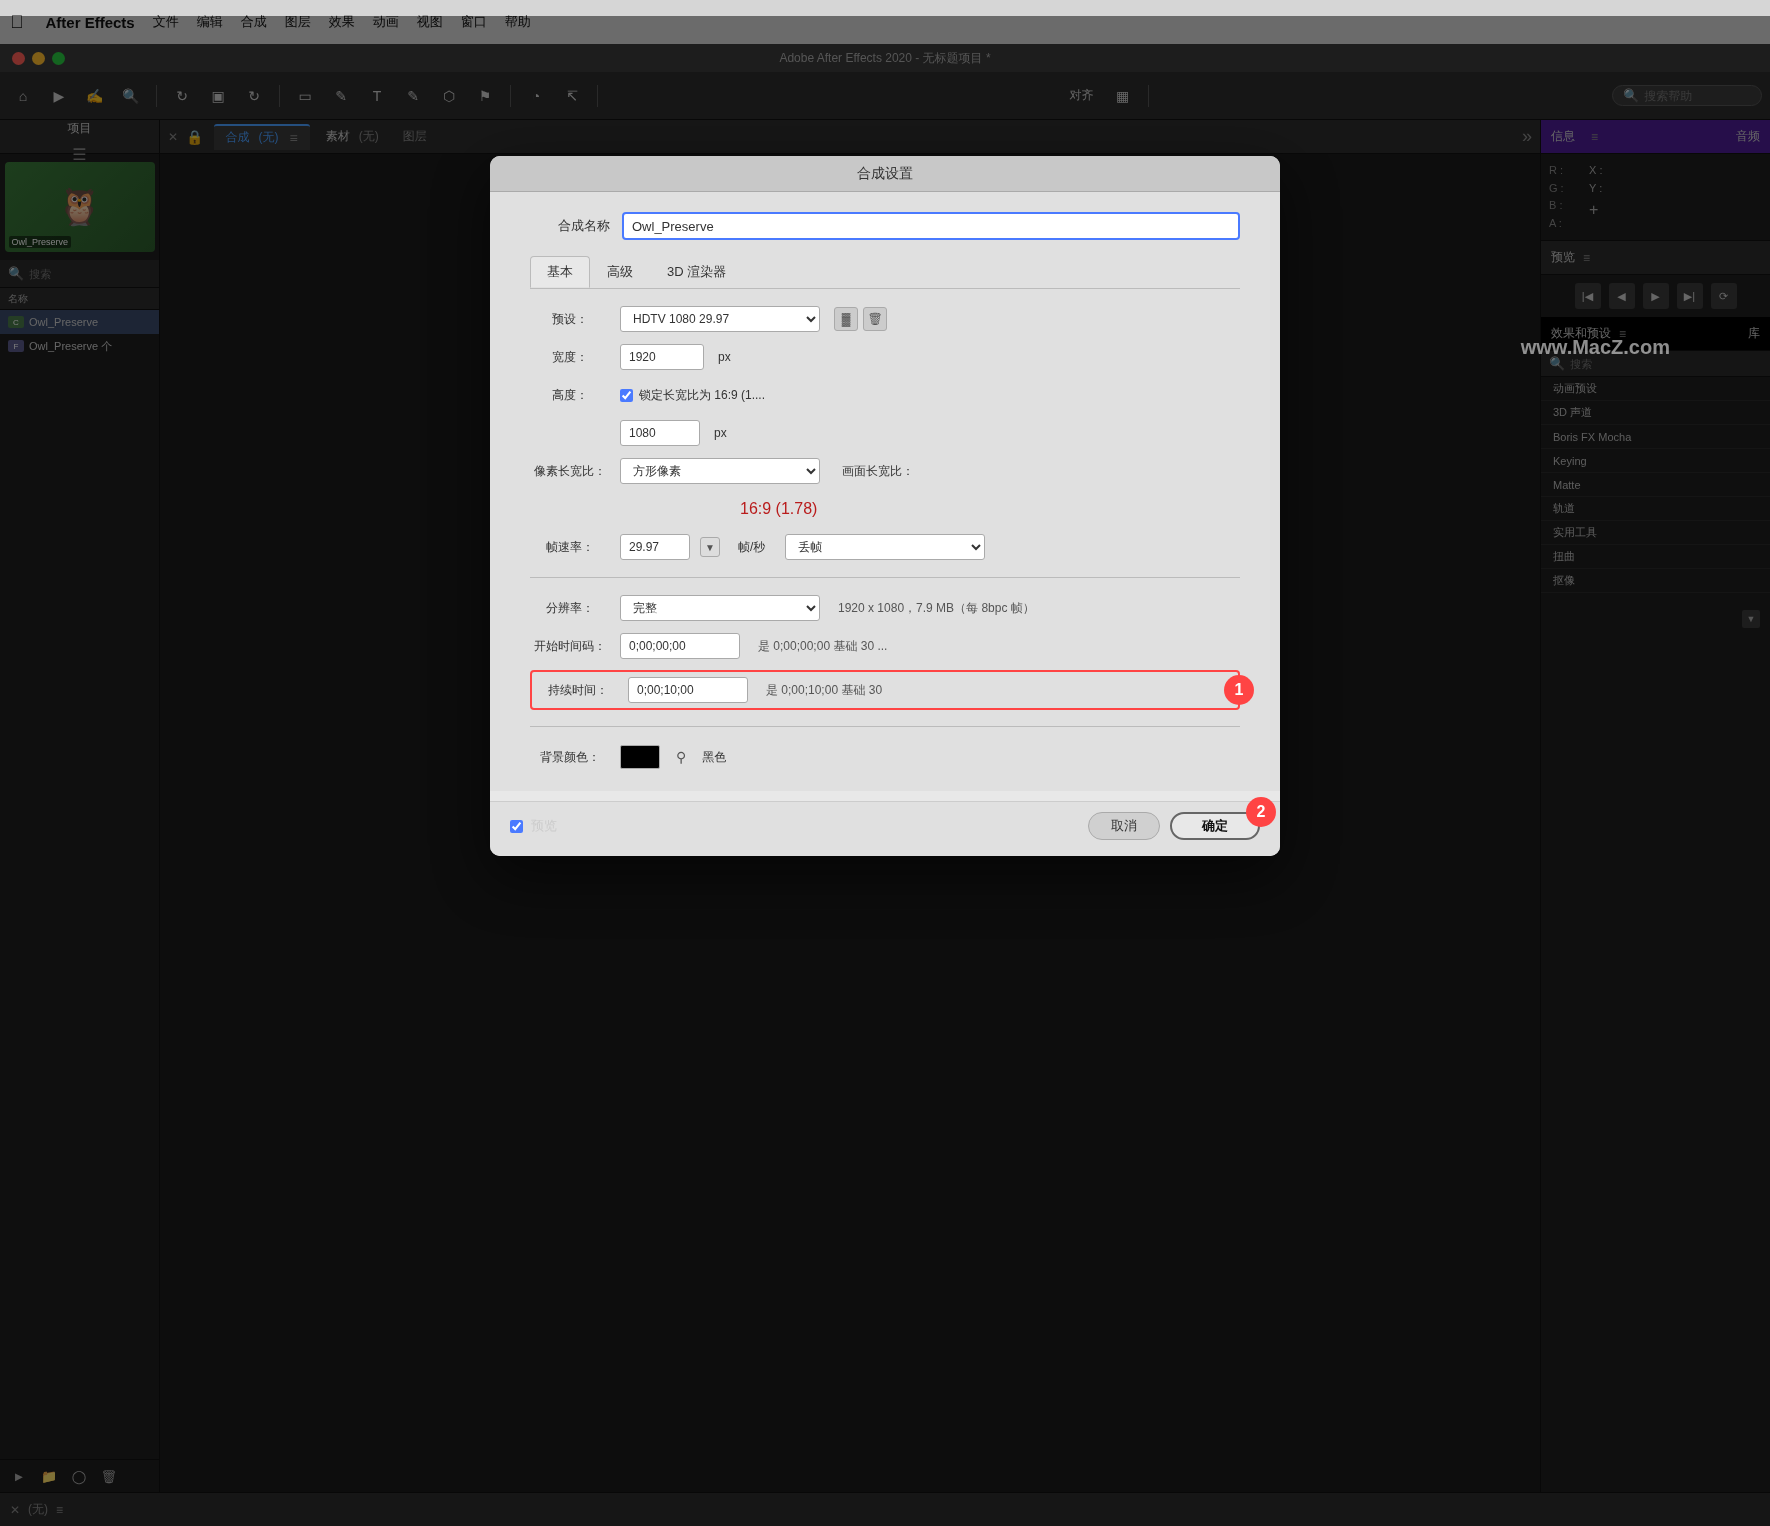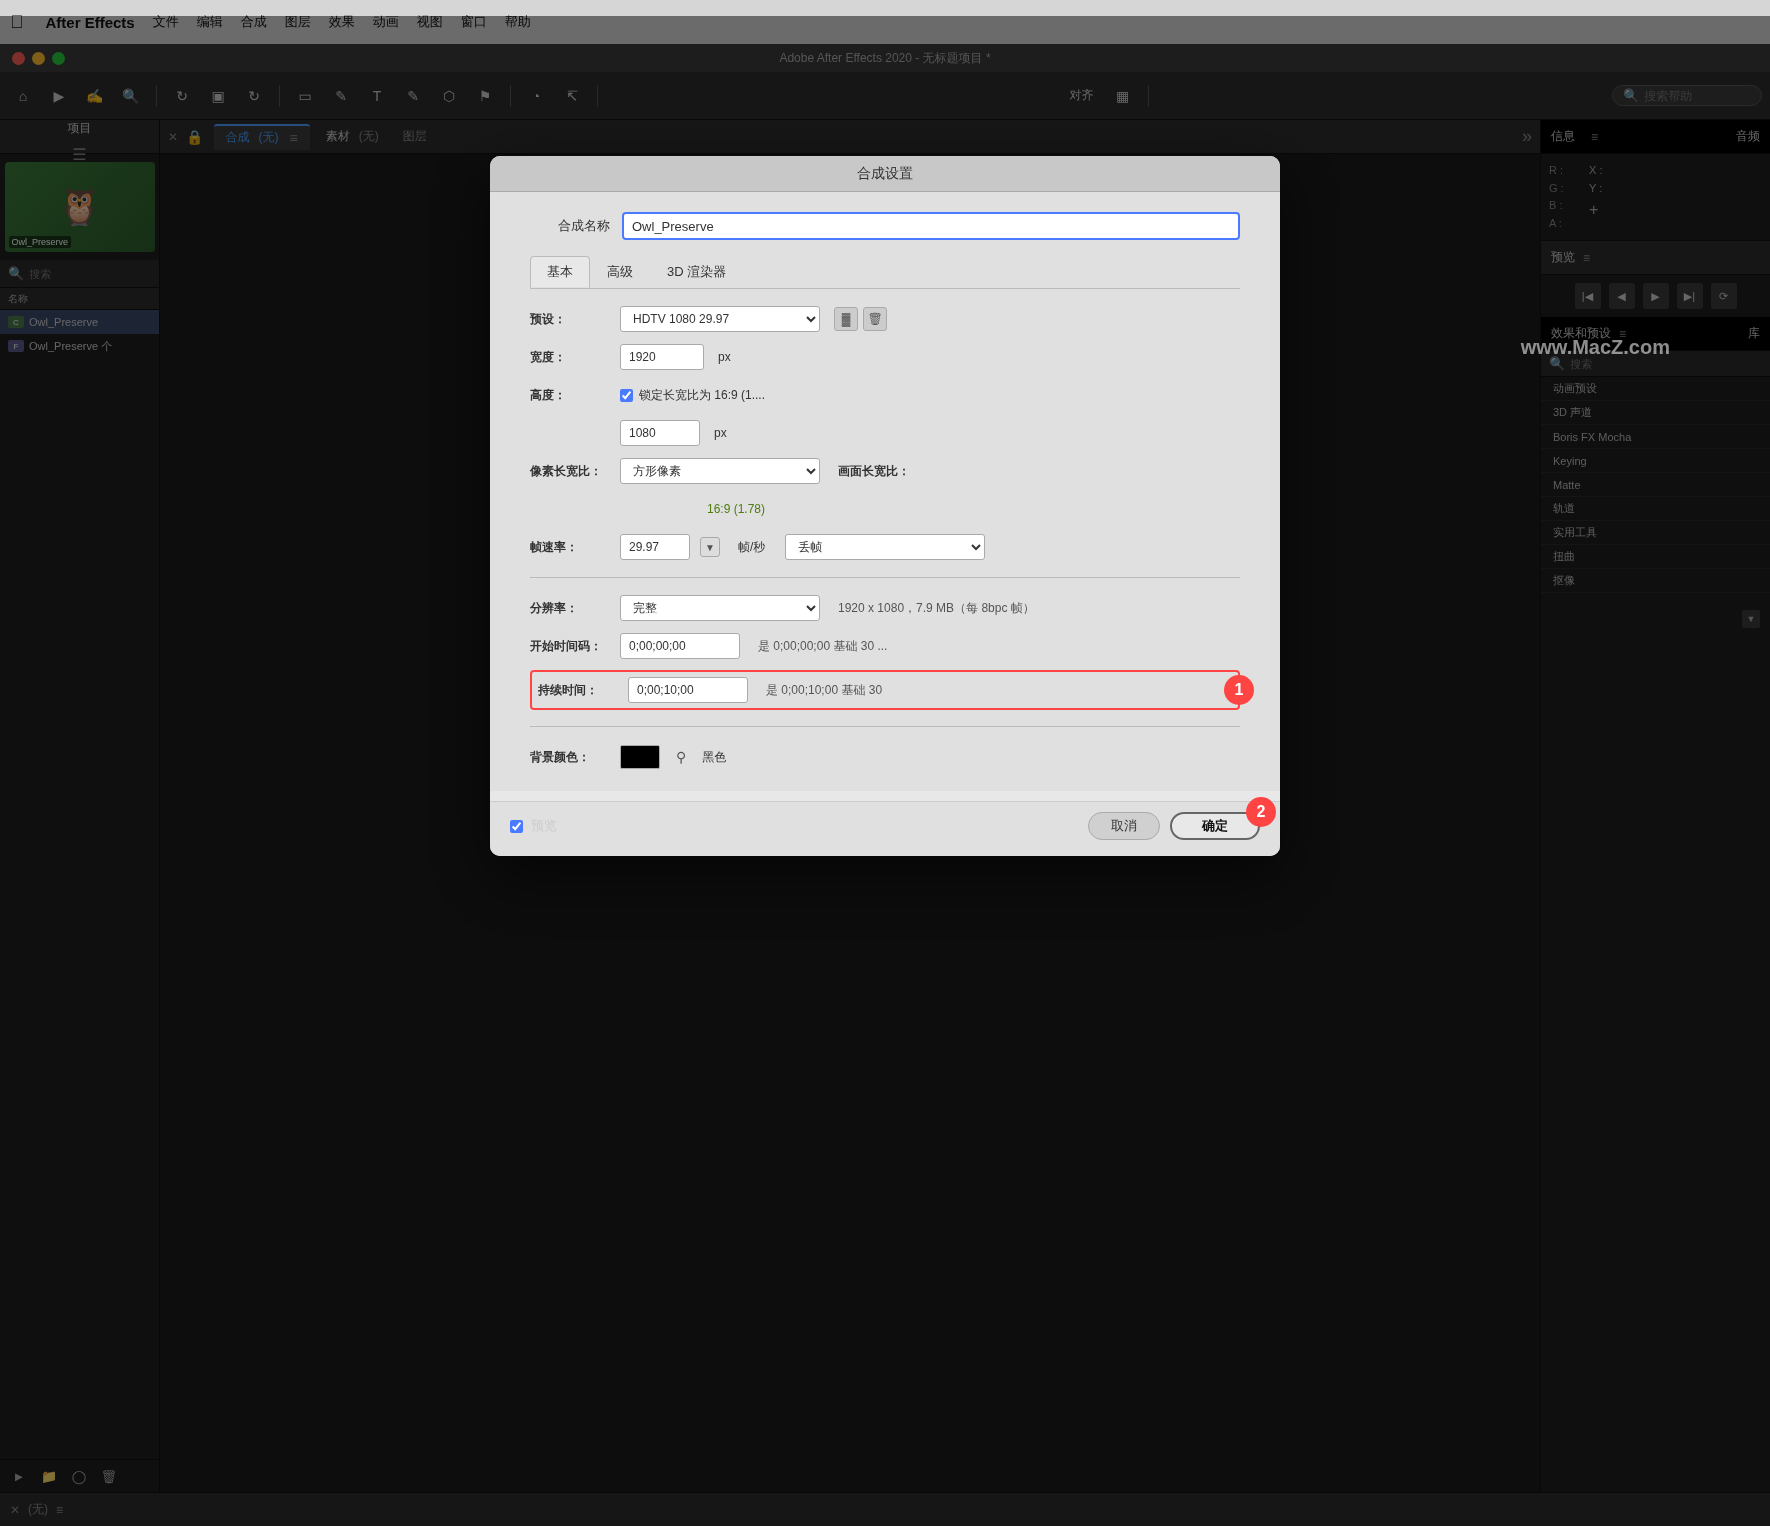--- a/index.html
+++ b/index.html
@@ -302,21 +302,21 @@
     .right-panel {
       width: 230px;
       min-width: 230px;
       background: #1e1e1e;
       border-left: 1px solid #111;
       display: flex;
       flex-direction: column;
     }
     .right-panel-header {
       height: 34px;
-      background: #000000;
+      background: #4c1d95;
       display: flex;
       align-items: center;
       padding: 0 10px;
       font-size: 12px;
       color: #ccc;
       border-bottom: 1px solid #111;
       gap: 16px;
     }
     .right-panel-section {
       padding: 8px;
@@ -511,22 +511,21 @@
     .form-row {
       display: flex;
       align-items: center;
       gap: 10px;
       min-height: 28px;
     }
     .form-label {
       font-size: 12px;
       color: #333;
       min-width: 80px;
-      text-align: left;
-      font-weight: bold;
+      text-align: center;
     }
     .form-control {
       height: 26px;
       background: white;
       border: 1px solid #aaa;
       border-radius: 3px;
       padding: 0 8px;
       font-size: 12px;
       color: #333;
       outline: none;
@@ -927,21 +926,21 @@
         <div class="form-row">
           <span class="form-label">像素长宽比：</span>
           <select class="form-select">
             <option>方形像素</option>
           </select>
           <span class="form-label" style="margin-left:8px;">画面长宽比：</span>
           <span class="form-value"></span>
         </div>
         <div class="form-row">
           <span class="form-label"></span>
-          <span style="margin-left:87px;font-size:12px;color:#4d7c0f;">16:9 (1.78)</span>
+          <span style="margin-left:120px;font-size:16px;color:#b91c1c;">16:9 (1.78)</span>
         </div>
 
         <div class="form-row">
           <span class="form-label">帧速率：</span>
           <input class="form-control" type="text" style="width: 70px;" value="29.97">
           <div class="dropdown-arrow">▼</div>
           <span class="form-value" style="margin-left:8px;">帧/秒</span>
           <select class="form-select" style="width:100px;margin-left:10px;">
             <option>丢帧</option>
           </select>

